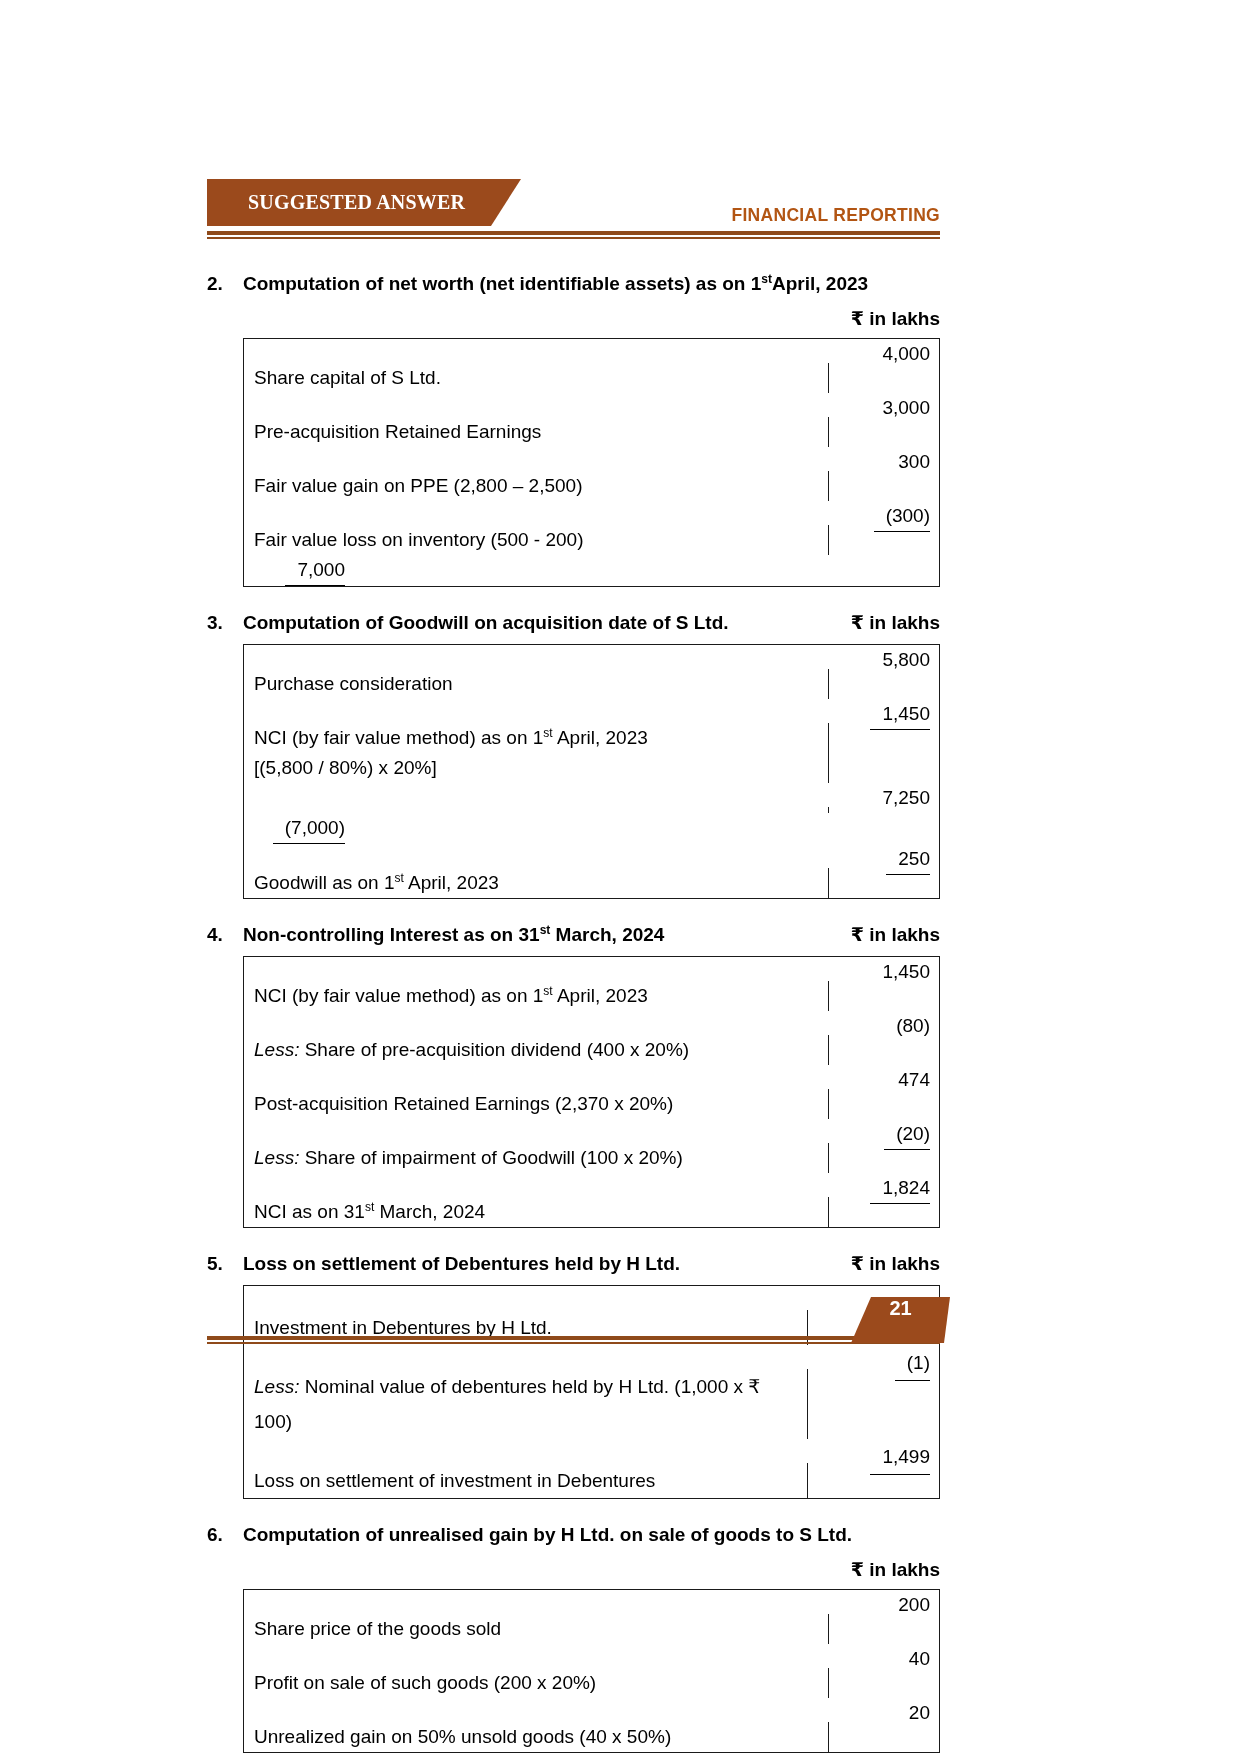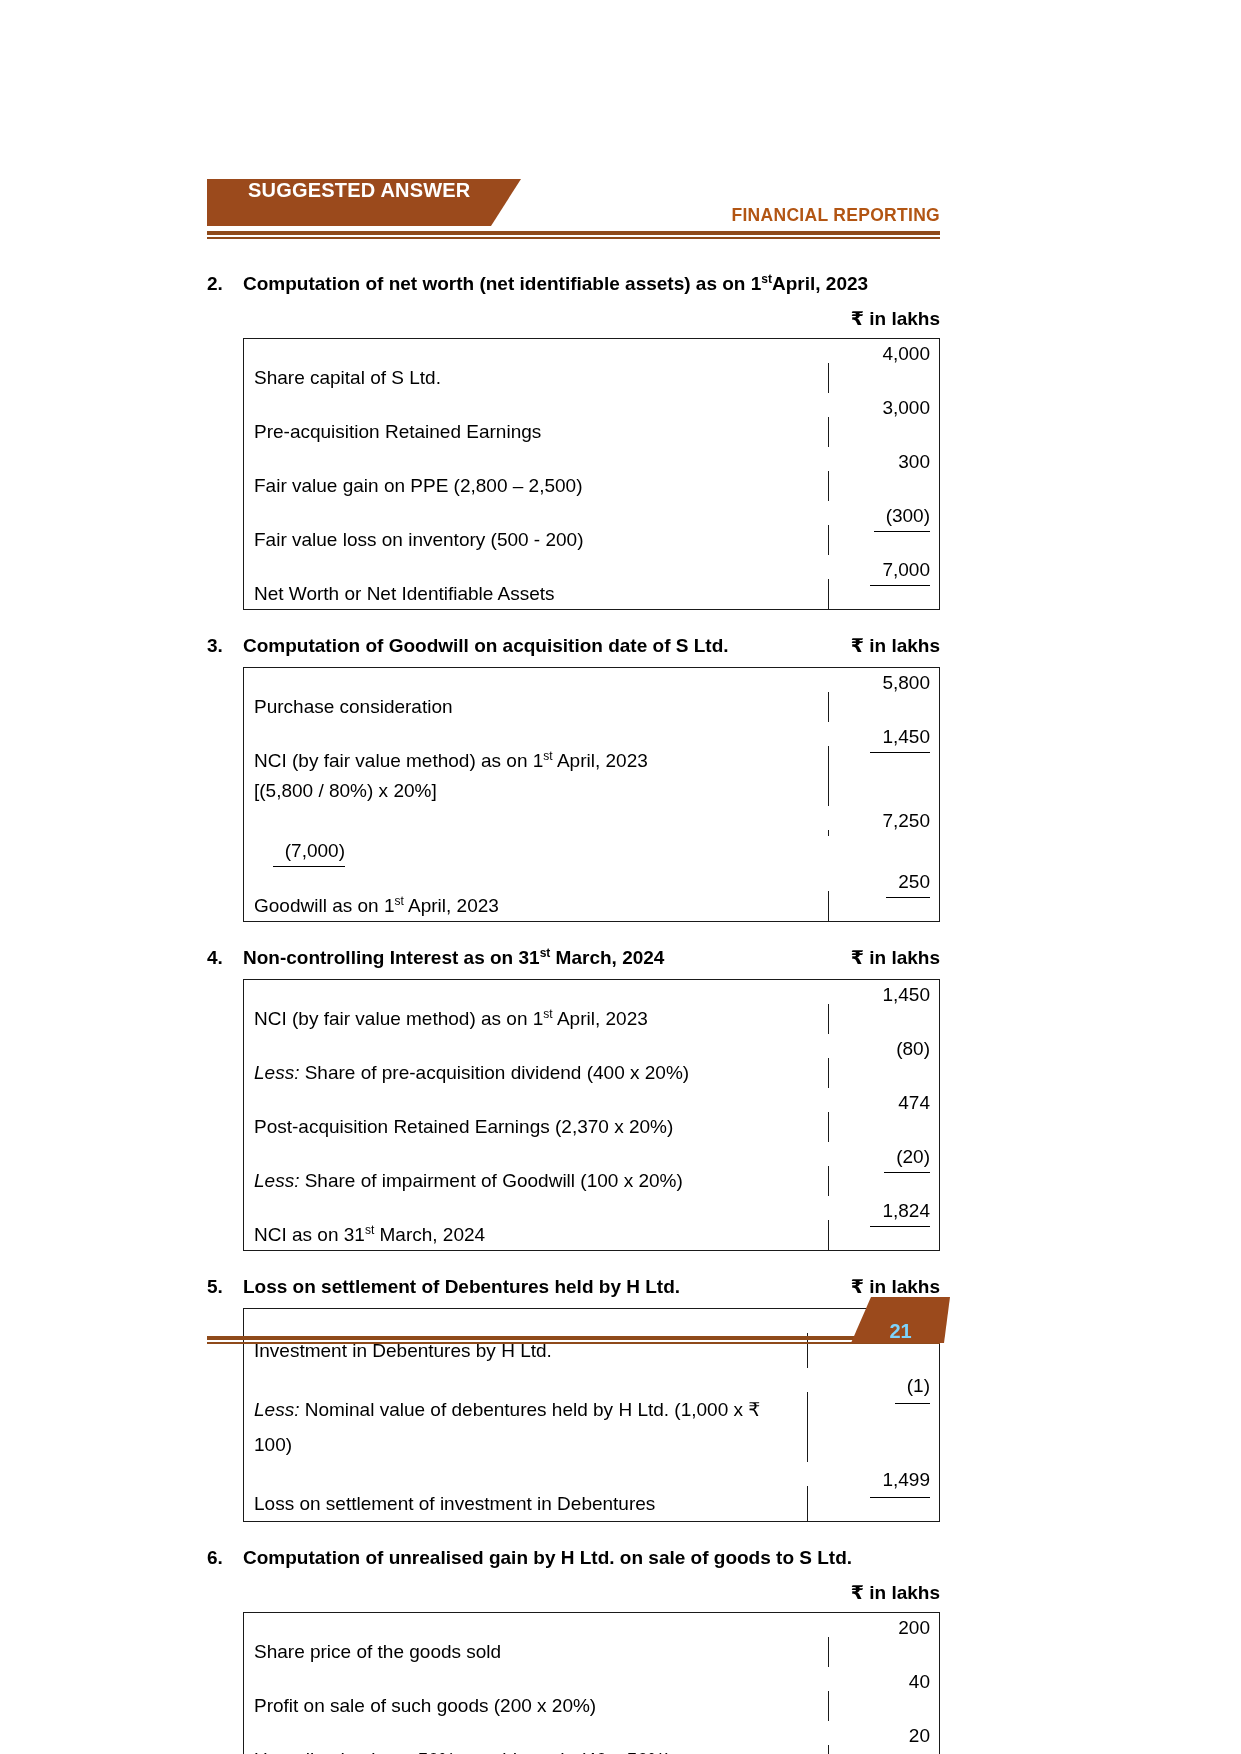--- a/index.html
+++ b/index.html
@@ -5,36 +5,36 @@
   :root { --brown:#9B4A1C; --subject:#B25513; --rule:#8F4A1A; }
   * { box-sizing:border-box; }
   html,body { margin:0; padding:0; background:#ffffff; }
   .page { position:relative; width:1241px; height:1754px; background:#fff;
           font-family:"Liberation Sans","DejaVu Sans",sans-serif; color:#000; overflow:hidden; }
 
   
   .banner { position:absolute; left:207px; top:179px; width:314px; height:47px;
             background:var(--brown);
             clip-path:polygon(0 0,100% 0,calc(100% - 30px) 100%,0 100%);
-            display:flex; padding-left:41px;
-            color:#fff; font-weight:700; font-size:20px; letter-spacing:.2px; }
+            display:flex; align-items:center; padding-left:41px;
+            color:#fff; font-weight:700; font-size:20px; letter-spacing:.2px;font-family:Liberation Serif, serif; }
   .subject { position:absolute; top:205px; right:301px; color:var(--subject);
              font-weight:700; font-size:17.5px; letter-spacing:.3px; }
   .rule { position:absolute; left:207px; width:733px; }
   .header-rule { top:231px; }
   .footer-rule { top:1336px; }
   .rule-thick { height:3.5px; background:var(--rule); }
   .rule-thin  { height:1.5px; background:var(--rule); margin-top:2.5px; }
 
   
   .page-num { position:absolute; left:851px; top:1297px; width:99px; height:46px;
               background:var(--brown);
               clip-path:polygon(20px 0,100% 0,calc(100% - 6px) 100%,0 100%);
-              display:flex; align-items:flex-end; justify-content:center;
-              color:#7dd3fc; font-weight:700; font-size:20px; z-index:2; }
+              display:flex; align-items:flex-start; justify-content:center;
+              color:#ffffff; font-weight:700; font-size:20px; z-index:2; }
 
   
   .main { position:absolute; left:207px; top:266px; width:733px; }
   .sec-heading { display:flex; align-items:baseline; margin-top:22px;
                  font-weight:700; font-size:19px; line-height:28px; }
   .wn-section:first-child .sec-heading { margin-top:4px; }
   .sec-num { flex:0 0 36px; }
   .sec-title { flex:1; }
   .sec-unit { font-weight:700; font-size:19px; white-space:nowrap; }
   .sec-unit.inline { margin-left:14px; }
@@ -98,21 +98,20 @@
                 <span class="val">300</span>
               </div>
             </div>
             <div class="trow">
               <div class="label-cell"><span class="seg">Fair value loss on inventory (500 - 200)</span></div>
               <div class="val-cell">
                 <span class="val u">(300)</span>
               </div>
             </div>
             <div class="trow">
-              <div class="label-cell"><span class="seg">Net Worth or Net Identifiable Assets</span></div>
               <div class="val-cell">
                 <span class="val u">7,000</span>
               </div>
             </div>
           </div>
         </section>
         <section class="wn-section sec-k3">
           <div class="sec-heading">
             <span class="sec-num">3.</span>
             <span class="sec-title"><span class="seg">Computation of Goodwill on acquisition date of S Ltd.</span></span>

